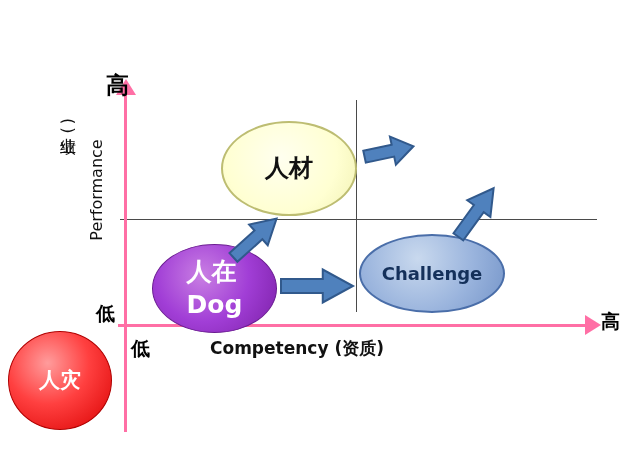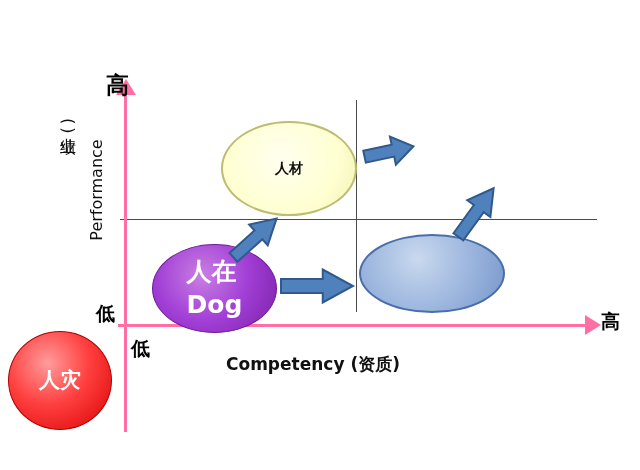--- a/index.html
+++ b/index.html
@@ -22,41 +22,41 @@
   .ah.right { left:585px; top:315px; border-top:10px solid transparent; border-bottom:10px solid transparent; border-left:16px solid #ff6fa5; }
 
   
   .lbl { position:absolute; color:#000; z-index:2; white-space:nowrap; }
   .lbl.y-high { left:106px; top:70px; font-size:23px; font-weight:bold; }
   .lbl.y-low  { left:96px;  top:301px; font-size:19px; font-weight:bold; }
   .lbl.x-low  { left:131px; top:336px; font-size:19px; font-weight:bold; }
   .lbl.x-high { left:601px; top:309px; font-size:19px; font-weight:bold; }
   .lbl.perf   { left:96px; top:190px; transform:translate(-50%,-50%) rotate(-90deg); font-size:16px; color:#111; }
   .lbl.perf-cn{ left:57px; top:118px; writing-mode:vertical-rl; font-size:16px; color:#111; letter-spacing:1px; }
-  .lbl.comp   { left:226px; top:337px; font-size:17px; font-weight:bold; color:#111;margin-top:16px; }
+  .lbl.comp   { left:210px; top:337px; font-size:17px; font-weight:bold; color:#111; }
 
   
   .bubble { position:absolute; border-radius:50%; display:flex; align-items:center; justify-content:center; z-index:3; }
   .bubble .txt { font-weight:bold; line-height:1.3; text-align:left; }
   .bubble .txt span { display:block; }
 
   .bubble.disaster { left:8px; top:331px; width:104px; height:99px;
     background:radial-gradient(circle at 38% 32%, #ff9c9c 0%, #ff4040 45%, #d90000 100%);
     border:1px solid #b00000; }
   .bubble.disaster .txt { color:#fff; font-size:21px; text-align:center; }
 
   .bubble.dog { left:152px; top:244px; width:125px; height:89px;
     background:radial-gradient(circle at 40% 35%, #c97fe3 0%, #a13ed6 50%, #7b1fa6 100%);
     border:1px solid #6a1b91; }
   .bubble.dog .txt { color:#fff; font-size:25px; }
 
   .bubble.cashcow { left:221px; top:121px; width:136px; height:95px;
     background:radial-gradient(circle at 44% 38%, #ffffef 0%, #ffffd2 60%, #f1f1b2 100%);
     border:2px solid #bdbd72; }
-  .bubble.cashcow .txt { color:#111; font-size:14px; }
+  .bubble.cashcow .txt { color:#111; font-size:24px; }
 
   .bubble.challenge { left:359px; top:234px; width:146px; height:79px;
     background:radial-gradient(circle at 40% 30%, #c9d9ee 0%, #9ab4dd 55%, #7595c9 100%);
     border:2px solid #4a6ea9; }
   .bubble.challenge .txt { color:#14305a; font-size:18px; }
 
   .bubble.star { left:421px; top:68px; width:156px; height:128px;
     background:radial-gradient(circle at 42% 32%, #eaf7fe 0%, #c2e7fb 50%, #8fd0f4 100%);
     border:2px solid #6cacd8; }
   .bubble.star .txt { color:#111; font-size:19px; }
@@ -104,20 +104,21 @@
   </div>
 
   <div class="bubble cashcow">
     <div class="txt">
       <span>人材</span>
     </div>
   </div>
 
   <div class="bubble challenge">
     <div class="txt">
+      <span>Challenge</span>
     </div>
   </div>
 
 
   <svg class="barrow a1" viewBox="0 0 100 60" preserveAspectRatio="none">
     <polygon points="0,19 58,19 58,4 100,30 58,56 58,41 0,41"></polygon>
   </svg>
   <svg class="barrow a2" viewBox="0 0 100 60" preserveAspectRatio="none">
     <polygon points="0,19 58,19 58,4 100,30 58,56 58,41 0,41"></polygon>
   </svg>

